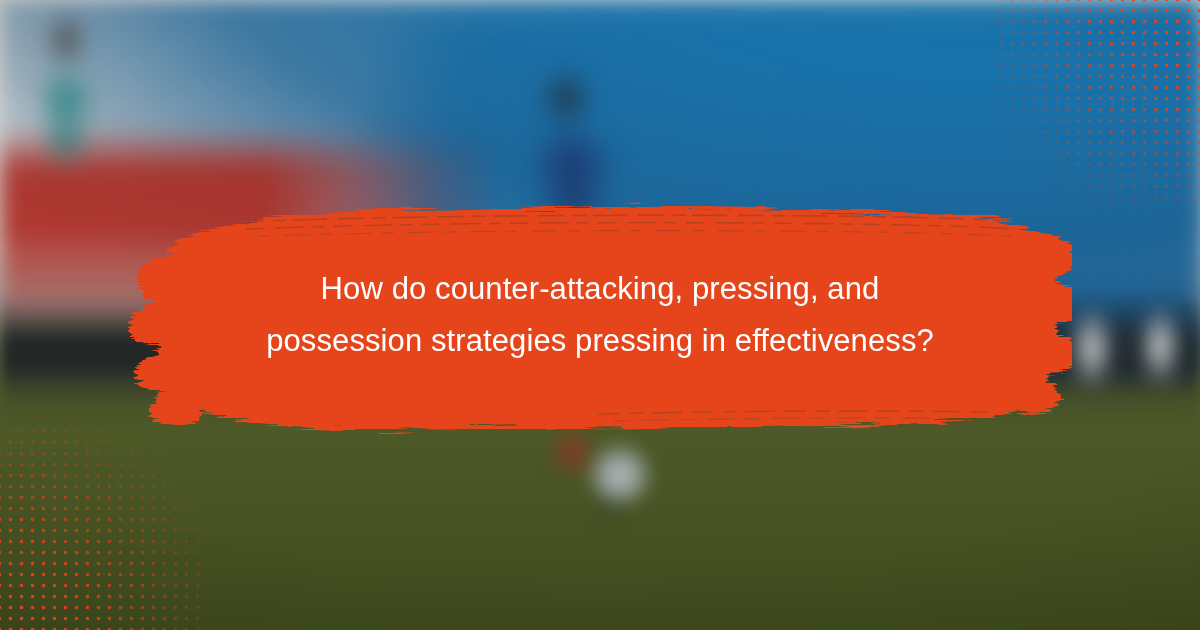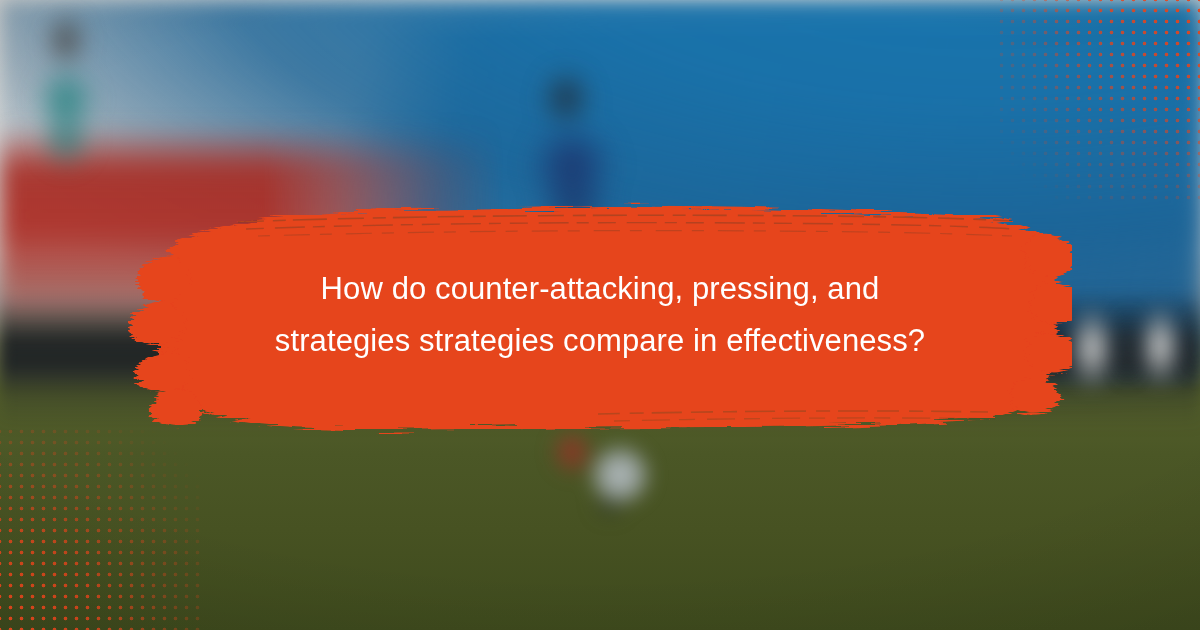--- a/index.html
+++ b/index.html
@@ -274,16 +274,16 @@
         <path d="M 118,43 C 280,37 500,35 720,38 C 800,39 856,41 886,43" stroke="#35382a" stroke-width="1.4" fill="none" opacity=".5" stroke-dasharray="18 11 30 8 12 9"></path>
         <path d="M 130,50 C 300,45 520,43 740,46 C 810,47 858,49 884,50" stroke="#3a3d2c" stroke-width="1.2" fill="none" opacity=".4" stroke-dasharray="12 14 26 10"></path>
         <path d="M 470,228 C 600,225 740,224 860,226" stroke="#3c4a22" stroke-width="1.6" fill="none" opacity=".5" stroke-dasharray="22 10 14 8 30 9"></path>
         <path d="M 486,235 C 620,232 760,231 872,233" stroke="#3c4a22" stroke-width="1.3" fill="none" opacity=".42" stroke-dasharray="16 12 28 9"></path>
       </g>
     </svg>
   </div>
 
   <div class="headline">
     <span class="line">How do counter-attacking, pressing, and</span>
-    <span class="line">strategies strategies compare in effectiveness?</span>
+    <span class="line">possession strategies pressing in effectiveness?</span>
   </div>
 
 </div>
 
 </body></html>

